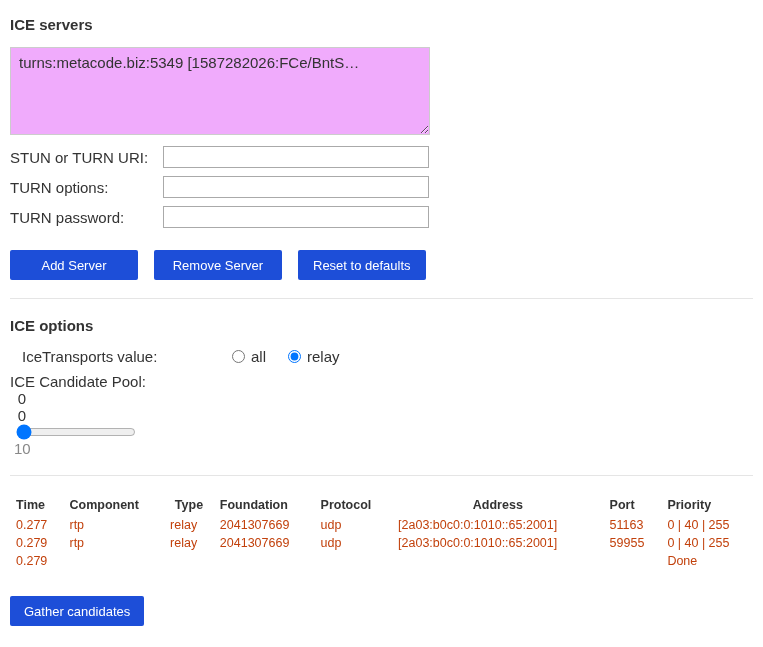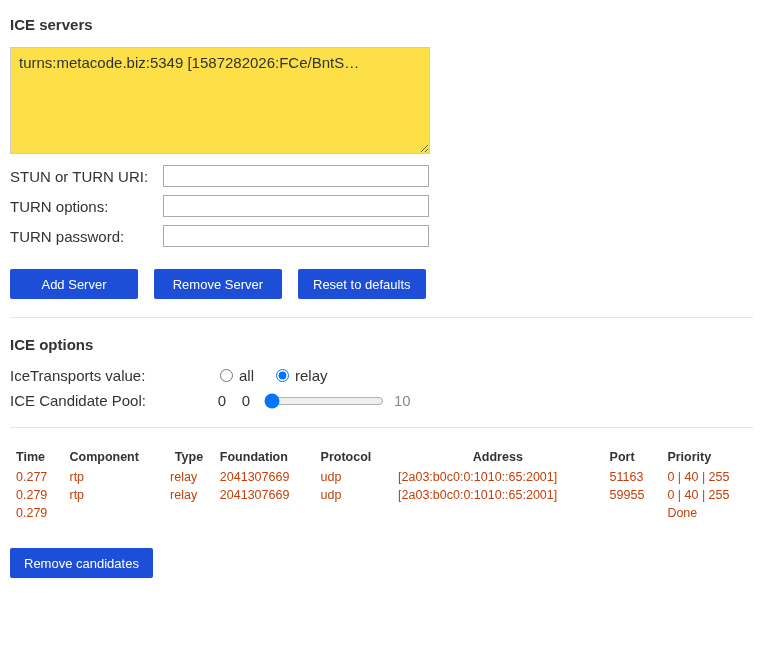--- a/index.html
+++ b/index.html
@@ -12,25 +12,25 @@
     width: 763px;
   }
   h2 {
     font-size: 15px;
     font-weight: 600;
     margin: 6px 0 14px 0;
     color: #333;
   }
   textarea {
     width: 420px;
-    height: 107px;
+    height: 88px;
     font-size: 15px;
     padding: 6px 8px;
     border: 1px solid #ccc;
-    background: #fde047;
+    background: #f0abfc;
     color: #333;
     resize: both;
     font-family: inherit;
   }
   .field-row {
     display: flex;
     align-items: center;
     margin: 8px 0;
   }
   .field-row label {
@@ -61,28 +61,28 @@
   }
   .btn.small { min-width: 0; }
   hr {
     border: none;
     border-top: 1px solid #e5e5e5;
     margin: 18px 0;
   }
   .opt-row {
     display: flex;
     align-items: center;
-    margin: 8px 0;
+    margin: 8px 12px;
     font-size: 15px;
   }
   .opt-row .opt-label { width: 210px; }
   .radio-group { display: flex; align-items: center; gap: 2px; }
   .radio-group input { margin: 0 4px 0 0; }
   .radio-group label { margin-right: 20px; }
-  .pool-row { display: flex; align-items: flex-end; font-size: 15px; }
+  .pool-row { display: flex; align-items: flex-start; font-size: 15px; flex-direction: column; }
   .pool-row .opt-label { width: 200px; }
   .pool-num { width: 24px; text-align: center; }
   .pool-slider { width: 120px; margin: 0 6px; }
   .pool-hi { margin-left: 4px; color: #888; }
   table {
     width: 100%;
     border-collapse: collapse;
     font-size: 12.5px;
     margin-top: 10px;
   }
@@ -183,17 +183,17 @@
         <td class="r"></td>
         <td class="r"></td>
         <td></td>
         <td class="r"></td>
         <td class="r">Done</td>
       </tr>
     </tbody>
 </table>
 
 <div style="margin-top:26px;">
-  <button class="btn small">Remove candidates</button>
+  <button class="btn small">Gather candidates</button>
 </div>
 
 
 
 
 </body></html>

